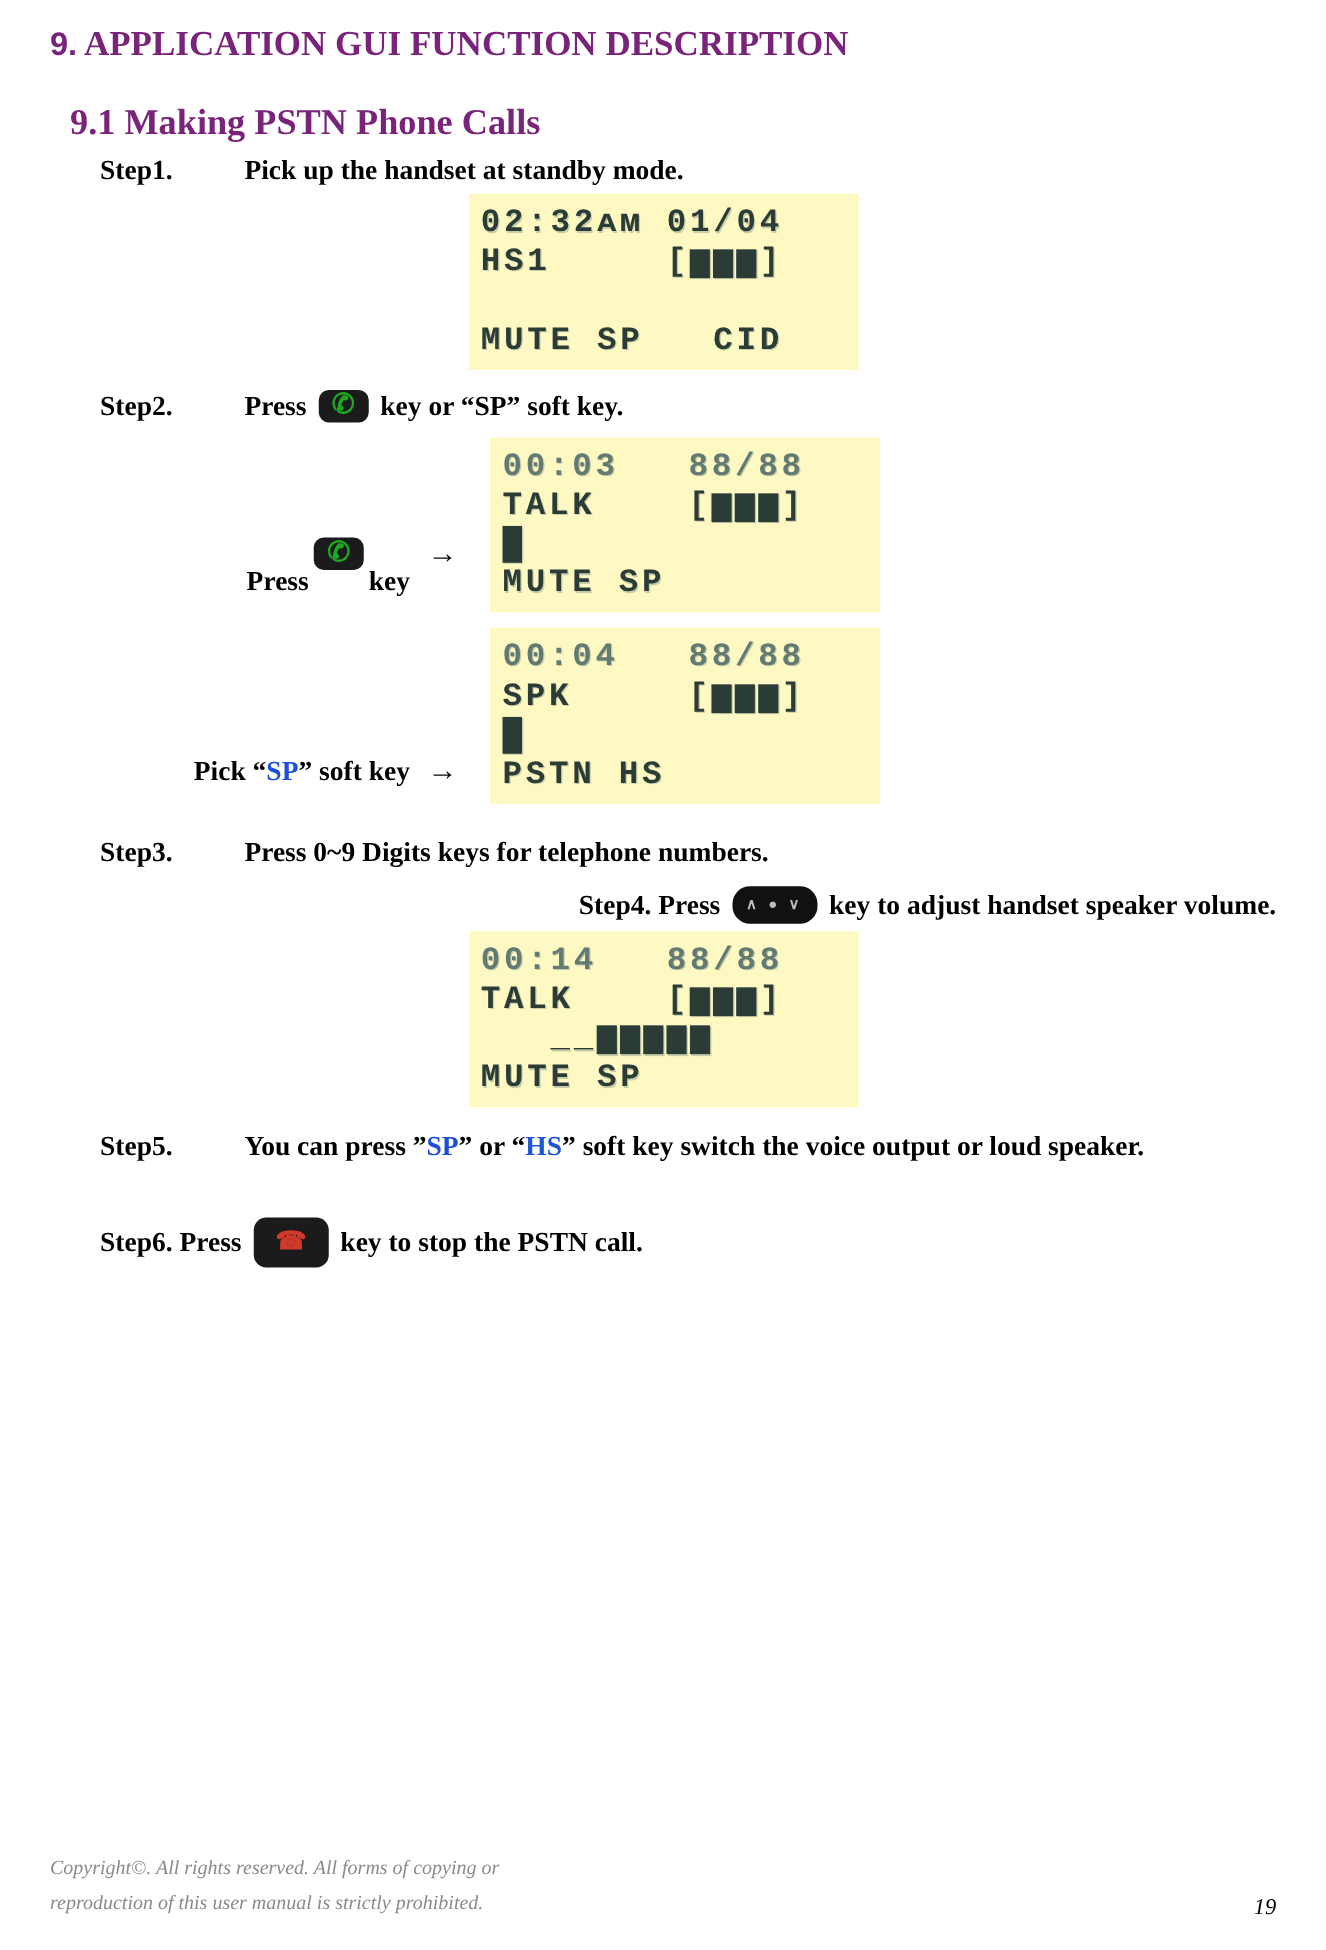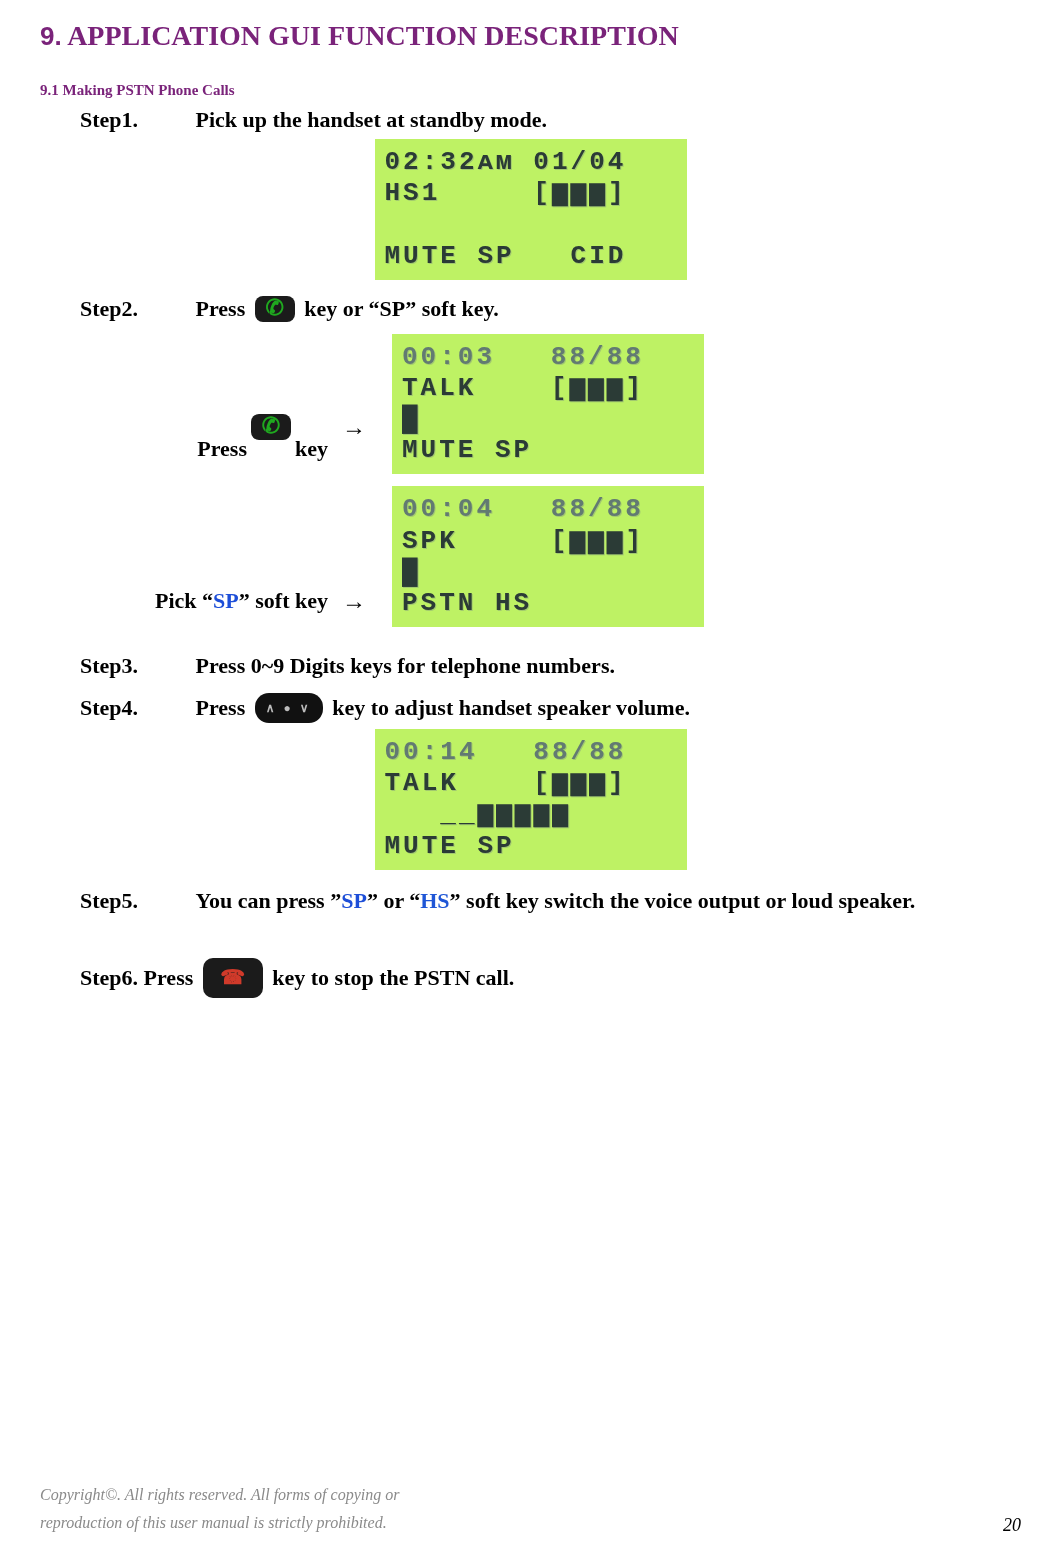--- a/index.html
+++ b/index.html
@@ -15,40 +15,40 @@
     font-size: 28px;
     font-weight: bold;
     margin: 0 0 30px 0;
   }
   .title-num {
     font-family: Arial, sans-serif;
     font-size: 26px;
   }
   h2.subsection {
     color: #7a237a;
-    font-size: 15px;
-    font-weight: bold;
-    margin: 18px 0 6px 0;
+    font-size: 29px;
+    font-weight: bold;
+    margin: 18px 0 6px 16px;
   }
   .step-line {
     font-size: 22px;
     font-weight: bold;
     margin: 6px 0 6px 40px;
   }
   .step-label {
     display: inline-block;
     width: 110px;
     vertical-align: middle;
   }
   .step-text-inline {
     display: inline;
     vertical-align: middle;
   }
   .screen {
-    background: #bef264;
+    background: #fef9c3;
     width: 312px;
     margin: 6px auto 14px auto;
     padding: 8px 10px;
     box-sizing: border-box;
   }
   .screen-line {
     font-family: "Courier New", monospace;
     font-weight: bold;
     color: #2b3b36;
     font-size: 26px;
@@ -206,21 +206,21 @@
     <div class="screen-line">█           </div>
     <div class="screen-line">PSTN HS     </div>
   </div>
 </div>
 
 <div class="step-line" style="margin-top:18px;">
   <span class="step-label">Step3.</span>
   <span class="step-text-inline">Press 0~9 Digits keys for telephone numbers.</span>
 </div>
 
-<div class="step-line" style="margin-top:14px;">
+<div class="step-line" style="margin-top:14px;text-align:right;">
   <span class="step-label">Step4.</span>
   <span class="step-text-inline inline-mid">Press </span>
   <span class="key-icon vol"></span>
   <span class="step-text-inline inline-mid"> key to adjust handset speaker volume.</span>
 </div>
 <div class="screen">
   <div class="screen-line light">00:14   88/88</div>
   <div class="screen-line">TALK    [▆▆▆]</div>
   <div class="screen-line">   __▆▆▆▆▆   </div>
   <div class="screen-line">MUTE SP     </div>
@@ -235,14 +235,14 @@
 
 <div class="step-line" style="margin-top:44px;">
   <span class="inline-mid">Step6. Press </span>
   <span class="key-icon hangup" style="width:60px;height:40px;border-radius:10px;"></span>
   <span class="inline-mid"> key to stop the PSTN call.</span>
 </div>
 
 <div class="footer">
   <div class="line1">Copyright©. All rights reserved. All forms of copying or</div>
   <div>reproduction of this user manual is strictly prohibited.</div>
-  <div class="page-num">20</div>
+  <div class="page-num">19</div>
 </div>
 
 </body></html>

